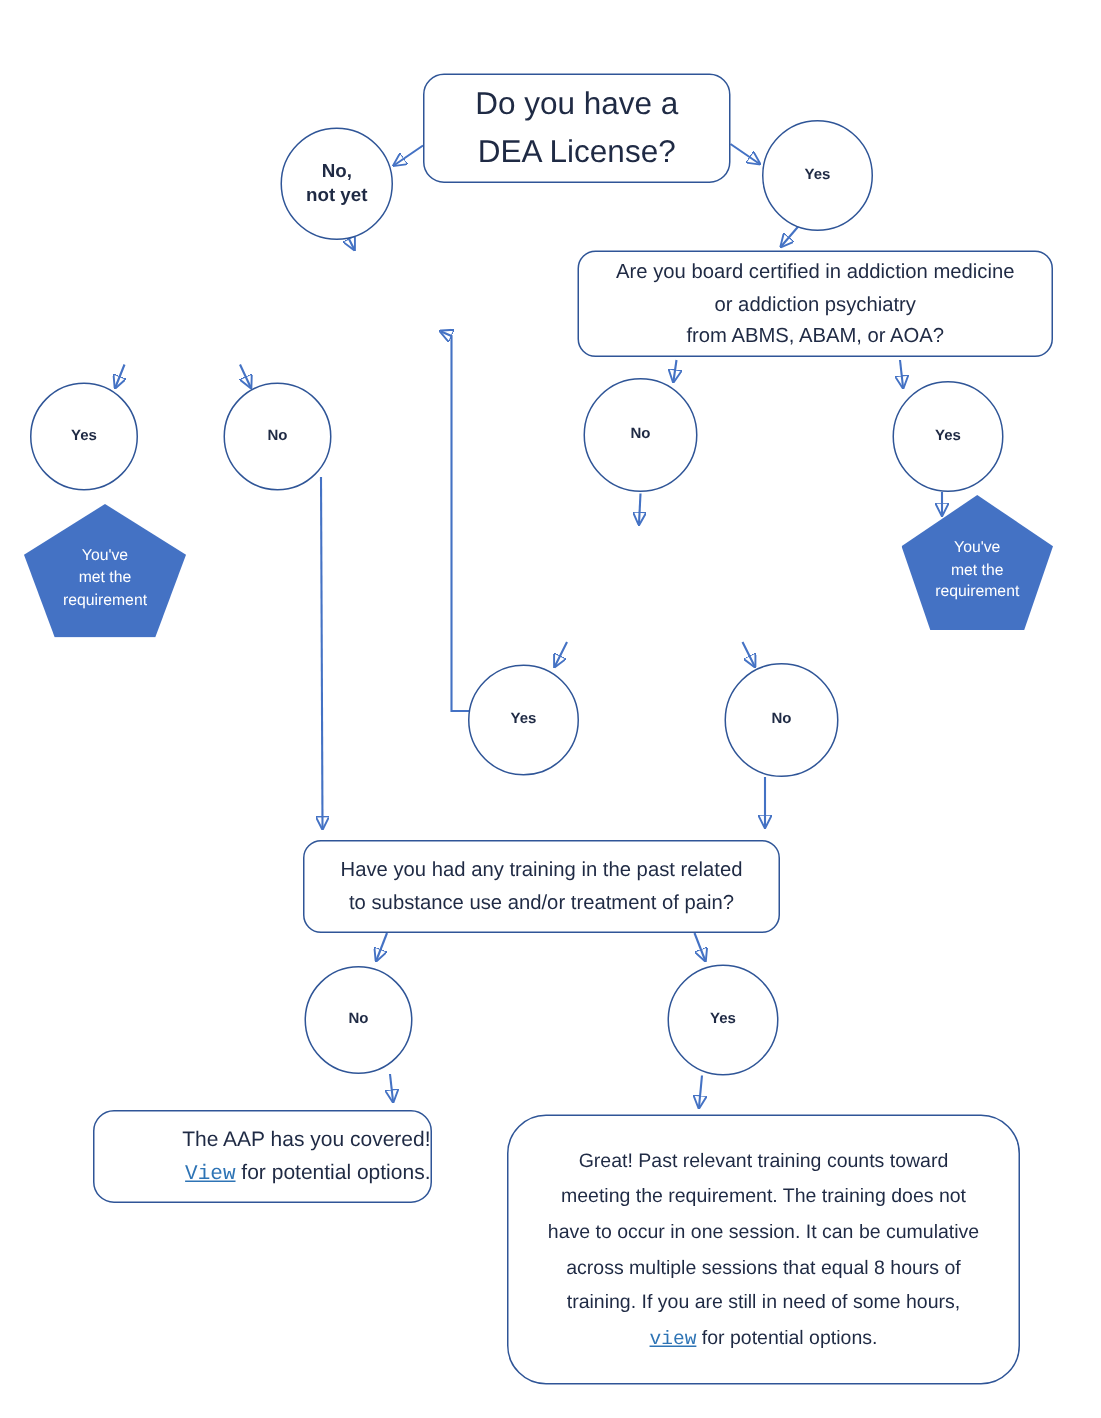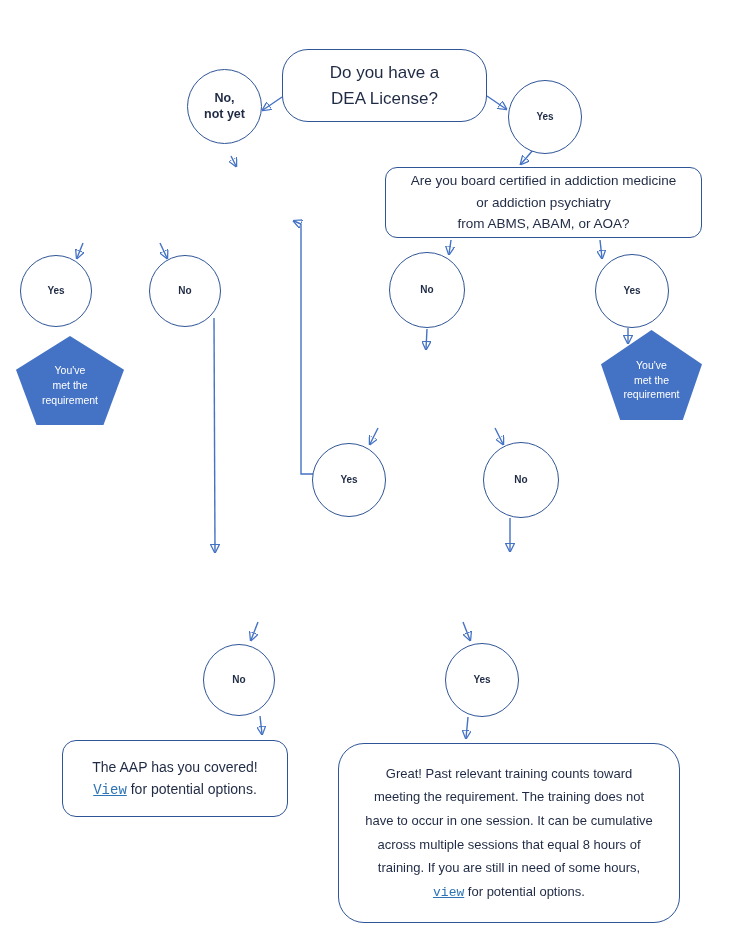--- a/index.html
+++ b/index.html
@@ -57,38 +57,38 @@
   .result{
     position:absolute;
     box-sizing:border-box;
     background:#ffffff;
     border:1.6px solid var(--border);
     display:flex;flex-direction:column;align-items:center;justify-content:center;
     text-align:center;
   }
   .pre{white-space:pre-line;}
   a.doc-link{color:var(--link);text-decoration:underline;cursor:pointer;font-family:Liberation Mono, monospace;}
-  #box-dea{left:282px;top:49px;width:205px;height:73px;font-size:17px;line-height:1.5;border-radius:26px;}
-  #circ-no-not-yet{left:187px;top:69px;width:75px;height:75px;font-size:12.5px;}
+  #box-dea{left:282px;top:49px;width:205px;height:73px;font-size:21px;line-height:1.5;border-radius:14px;}
+  #circ-no-not-yet{left:187px;top:85px;width:75px;height:75px;font-size:12.5px;}
   #circ-yes-top{left:508px;top:80px;width:74px;height:74px;}
   #box-medschool{left:20px;top:168px;width:272px;height:75px;}
   #box-board{left:385px;top:167px;width:317px;height:71px;}
   #circ-medschool-yes{left:20px;top:255px;width:72px;height:72px;}
   #circ-medschool-no{left:149px;top:255px;width:72px;height:72px;}
   #pent-left{left:16px;top:336px;width:108px;height:89px;}
   #circ-board-no{left:389px;top:252px;width:76px;height:76px;}
   #circ-board-yes{left:595px;top:254px;width:74px;height:74px;}
   #pent-right{left:601px;top:330px;width:101px;height:90px;}
   #box-graduated{left:335px;top:352px;width:213px;height:75px;}
   #circ-grad-yes{left:312px;top:443px;width:74px;height:74px;}
   #circ-grad-no{left:483px;top:442px;width:76px;height:76px;}
   #box-past{left:202px;top:560px;width:318px;height:62px;}
   #circ-past-no{left:203px;top:644px;width:72px;height:72px;}
   #circ-past-yes{left:445px;top:643px;width:74px;height:74px;}
-  #box-aap{left:62px;top:740px;width:226px;height:77px;border-radius:14px;font-size:14px;line-height:1.6;}
+  #box-aap{left:62px;top:740px;width:226px;height:62px;border-radius:14px;font-size:14px;line-height:1.6;align-items:flex-end;}
   #box-great{left:338px;top:743px;width:342px;height:180px;border-radius:26px;font-size:13px;line-height:1.82;padding:16px 9px;}
 </style>
 </head>
 <body>
 
 <div class="stage">
 
   <svg class="connectors" viewBox="0 0 734 945" xmlns="http://www.w3.org/2000/svg">
     <defs>
       <marker id="arrowhead" viewBox="0 0 10 10" refX="8.5" refY="5" markerWidth="6.5" markerHeight="6.5" orient="auto-start-reverse">
@@ -135,20 +135,22 @@
 
   <div id="circ-board-no" class="circle">No</div>
   <div id="circ-board-yes" class="circle">Yes</div>
   <div id="pent-right" class="pent">You've
 met the
 requirement</div>
 
   <div id="circ-grad-yes" class="circle">Yes</div>
   <div id="circ-grad-no" class="circle">No</div>
 
+  <div id="box-past" class="qbox">Have you had any training in the past related
+to substance use and/or treatment of pain?</div>
   <div id="circ-past-no" class="circle">No</div>
   <div id="circ-past-yes" class="circle">Yes</div>
 
   <div id="box-aap" class="result">
     <div>The AAP has you covered!</div>
     <div>
       <a class="doc-link" href="#">View</a><span> for potential options.</span>
     </div>
   </div>
 

